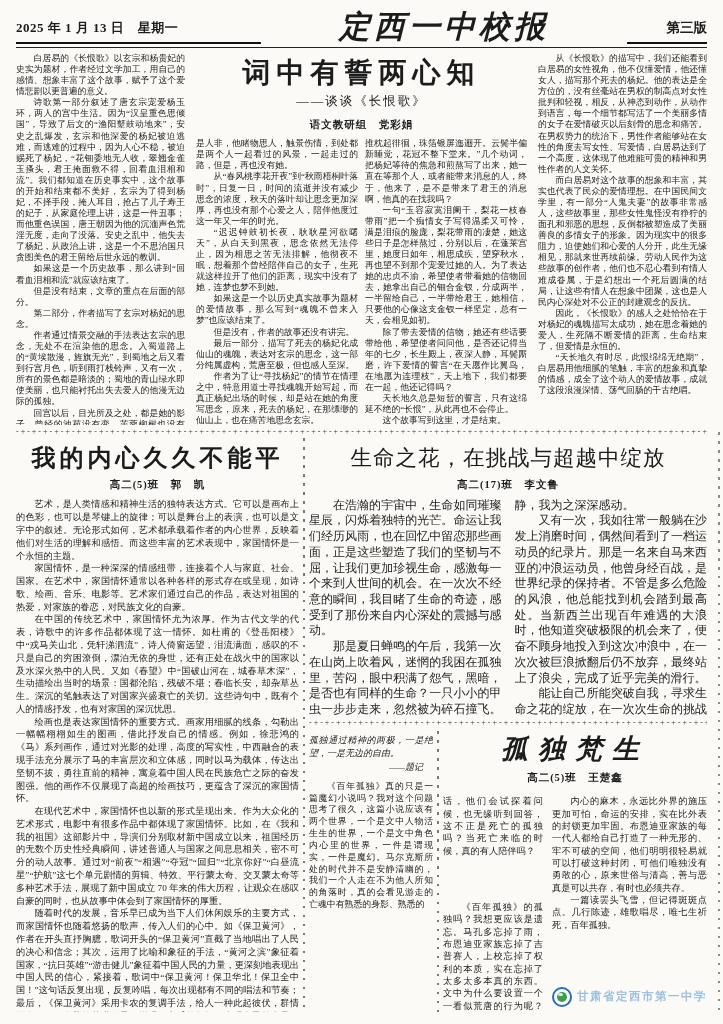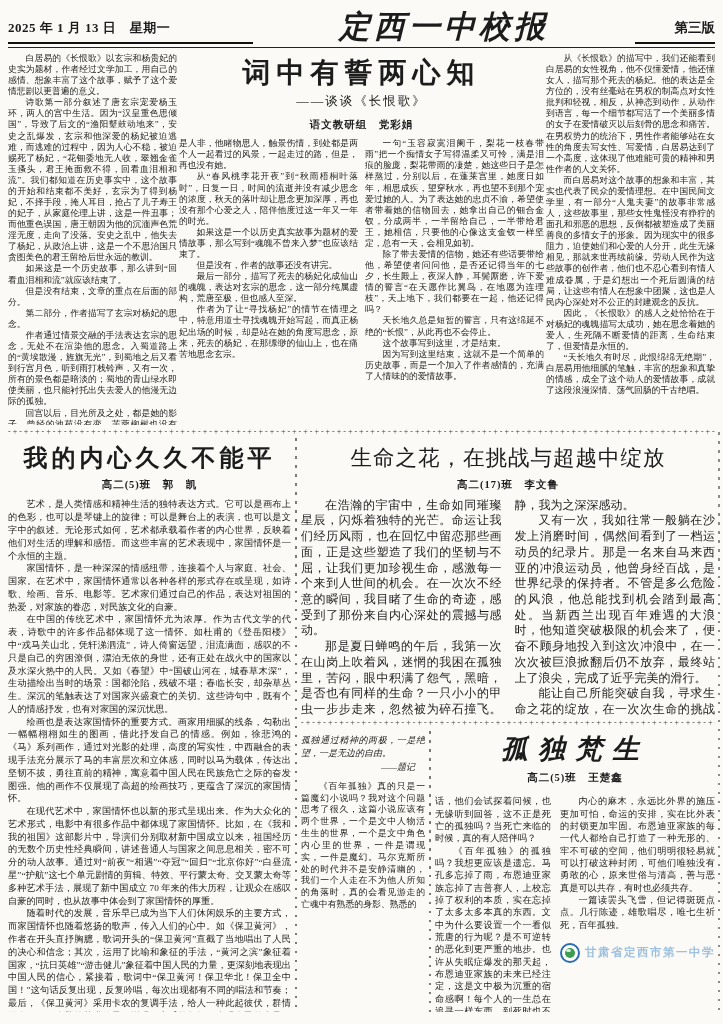--- a/index.html
+++ b/index.html
@@ -1,33 +1,33 @@
 <!DOCTYPE html>
 <html><head>
 <meta charset="utf-8">
 <style>
   * { box-sizing: border-box; }
   html,body { margin:0; padding:0; background:#888; }
   .page {
     width:723px; height:1024px; margin:0 auto; position:relative;
     background:#fbfaf6; color:#1c1c1c; overflow:hidden;
     font-family:"Liberation Serif","DejaVu Serif",serif;
-    padding:6px 8px;
+    padding:6px 16px;
   }
   
   .hdr { display:flex; align-items:flex-end; border-bottom:1.5px solid #222; padding:2px 0 3px; height:42px; }
   .hdr-date { width:245px; font-size:13px; font-weight:bold; border-bottom:2.5px solid #111; padding-bottom:5px; letter-spacing:.5px; }
   .hdr-mast { flex:1; text-align:center; font-size:31px; font-weight:900; font-style:italic; letter-spacing:4px; line-height:1; padding-bottom:2px; }
   .hdr-edition { width:80px; text-align:right; font-size:13.5px; font-weight:bold; border-bottom:2.5px solid #111; padding-bottom:5px; }
   
   .paras p { margin:0; text-indent:2em; }
   .paras p.cont { text-indent:0; }
   .jt { text-align:justify; overflow:hidden; }
   
-  .top-sec { display:flex; gap:2px; margin-top:5px; height:372px; }
+  .top-sec { display:flex; gap:11px; margin-top:5px; height:372px; }
   .tcol { width:169px; font-size:8.8px; line-height:1.26; }
   .tmid { flex:1; display:flex; flex-direction:column; }
   .tmid-title { text-align:center; padding:2px 0 6px; }
   .h-main { font-size:28px; font-weight:800; letter-spacing:6px; margin:2px 0 0; line-height:1.15; }
   .h-sub { font-size:12.5px; margin-top:4px; letter-spacing:2px; }
   .h-byline { font-size:10.5px; font-weight:bold; margin-top:8px; letter-spacing:1px; }
   .tmid-cols { display:flex; gap:7px; flex:1; overflow:hidden; }
   .tmcol { flex:1; font-size:8.8px; line-height:1.26; }
   
   .hdiv { height:11px; line-height:11px; font-size:8px; letter-spacing:2px; color:#3a3a3a;
@@ -47,21 +47,21 @@
   .life-cols { display:flex; gap:13px; height:218px; overflow:hidden; font-size:12px; line-height:1.31; }
   .lcol { flex:1; }
   
   .sol-sec { flex:1; display:flex; overflow:hidden; margin-top:2px; }
   .sol-col1 { width:124px; font-size:8.9px; line-height:1.33; overflow:hidden; }
   .epigraph { font-style:italic; font-size:9px; line-height:1.45; margin:3px 0 0; }
   .ep-sig { text-align:right; font-style:italic; font-size:9px; margin:2px 10px 7px 0; }
   .sol-right { flex:1; display:flex; flex-direction:column; overflow:hidden; }
   .h-sol { font-size:27px; font-weight:800; letter-spacing:10px; text-align:center; margin:4px 0 0; line-height:1.1;font-style:italic; }
   .sol-cols { display:flex; gap:9px; flex:1; overflow:hidden; font-size:9.2px; line-height:1.34; margin-top:4px; }
-  .scol { flex:1; display:flex; flex-direction:column; }
+  .scol { flex:1; display:flex; flex-direction:column;gap:44px; }
   .scol .jt { flex:0 1 auto; }
   .logo-row { display:flex; align-items:center; justify-content:center; gap:5px; margin-top:12px; }
   .logo-circle { width:20px; height:20px; border-radius:50%; border:2.5px solid #2b6cb3; background:#fff; position:relative; flex:0 0 auto; }
   .logo-globe { position:absolute; left:3px; top:3px; right:3px; bottom:3px; border-radius:50%; background:#3d9e4f; }
   .logo-gloss { position:absolute; left:4px; top:4px; width:5px; height:3px; border-radius:50%; background:#fff; opacity:.85; }
   .logo-text { color:#9cc0de; font-weight:bold; font-size:11.5px; letter-spacing:1.5px; white-space:nowrap; }
 </style>
 </head>
 <body>
 
@@ -86,26 +86,28 @@
     <div class="tmid">
       <div class="tmid-title">
         <div class="h-main">词中有誓两心知</div>
         <div class="h-sub">——谈谈《长恨歌》</div>
         <div class="h-byline">语文教研组　党彩娟</div>
       </div>
       <div class="tmid-cols">
         <div class="tmcol jt paras">
             <p class="cont">是人非，他睹物思人，触景伤情，到处都是两个人一起看过的风景，一起走过的路，但是，再也没有她。</p>
             <p>从“春风桃李花开夜”到“秋雨梧桐叶落时”，日复一日，时间的流逝并没有减少思念的浓度，秋天的落叶却让思念更加深厚，再也没有那个心爱之人，陪伴他度过这一年又一年的时光。</p>
+            <p>“迟迟钟鼓初长夜，耿耿星河欲曙天”，从白天到黑夜，思念依然无法停止，因为相思之苦无法排解，他彻夜不眠，想着那个曾经陪伴自己的女子，生死就这样拉开了他们的距离，现实中没有了她，连梦也梦不到她。</p>
             <p>如果这是一个以历史真实故事为题材的爱情故事，那么写到“魂魄不曾来入梦”也应该结束了。</p>
             <p>但是没有，作者的故事还没有讲完。</p>
             <p>最后一部分，描写了死去的杨妃化成仙山的魂魄，表达对玄宗的思念，这一部分纯属虚构，荒唐至极，但也感人至深。</p>
             <p>作者为了让“寻找杨妃”的情节在情理之中，特意用道士寻找魂魄开始写起，而真正杨妃出场的时候，却是站在她的角度写思念，原来，死去的杨妃，在那缥缈的仙山上，也在痛苦地思念玄宗。</p>
           </div>
         <div class="tmcol jt paras">
+            <p class="cont">推枕起徘徊，珠箔银屏迤逦开。云鬓半偏新睡觉，花冠不整下堂来。”几个动词，把杨妃等待的焦急和煎熬写了出来，她一直在等那个人，或者能带来消息的人，终于，他来了，是不是带来了君王的消息啊，他真的在找我吗？</p>
             <p>一句“玉容寂寞泪阑干，梨花一枝春带雨”把一个痴情女子写得温柔又可怜，满是泪痕的脸庞，梨花带雨的凄楚，她这些日子是怎样熬过，分别以后，在蓬莱宫里，她度日如年，相思成疾，望穿秋水，再也望不到那个宠爱过她的人。为了表达她的忠贞不渝，希望使者带着她的信物回去，她拿出自己的钿合金钗，分成两半，一半留给自己，一半带给君王，她相信，只要他的心像这支金钗一样坚定，总有一天，会相见如初。</p>
             <p>除了带去爱情的信物，她还有些话要带给他，希望使者问问他，是否还记得当年的七夕，长生殿上，夜深人静，耳鬓厮磨，许下爱情的誓言“在天愿作比翼鸟，在地愿为连理枝”，天上地下，我们都要在一起，他还记得吗？</p>
             <p>天长地久总是短暂的誓言，只有这绵延不绝的“长恨”，从此再也不会停止。</p>
             <p>这个故事写到这里，才是结束。</p>
             <p>因为写到这里结束，这就不是一个简单的历史故事，而是一个加入了作者感情的，充满了人情味的的爱情故事。</p>
           </div>
       </div>
     </div>
     <div class="tcol jt paras">
         <p>从《长恨歌》的描写中，我们还能看到白居易的女性视角，他不仅懂爱情，他还懂女人，描写那个死去的杨妃。他的表达是全方位的，没有丝毫站在男权的制高点对女性批判和轻视，相反，从神态到动作，从动作到语言，每一个细节都写活了一个美丽多情的女子在爱情破灭以后刻骨的思念和痛苦。在男权势力的统治下，男性作者能够站在女性的角度去写女性、写爱情，白居易达到了一个高度，这体现了他难能可贵的精神和男性作者的人文关怀。</p>

